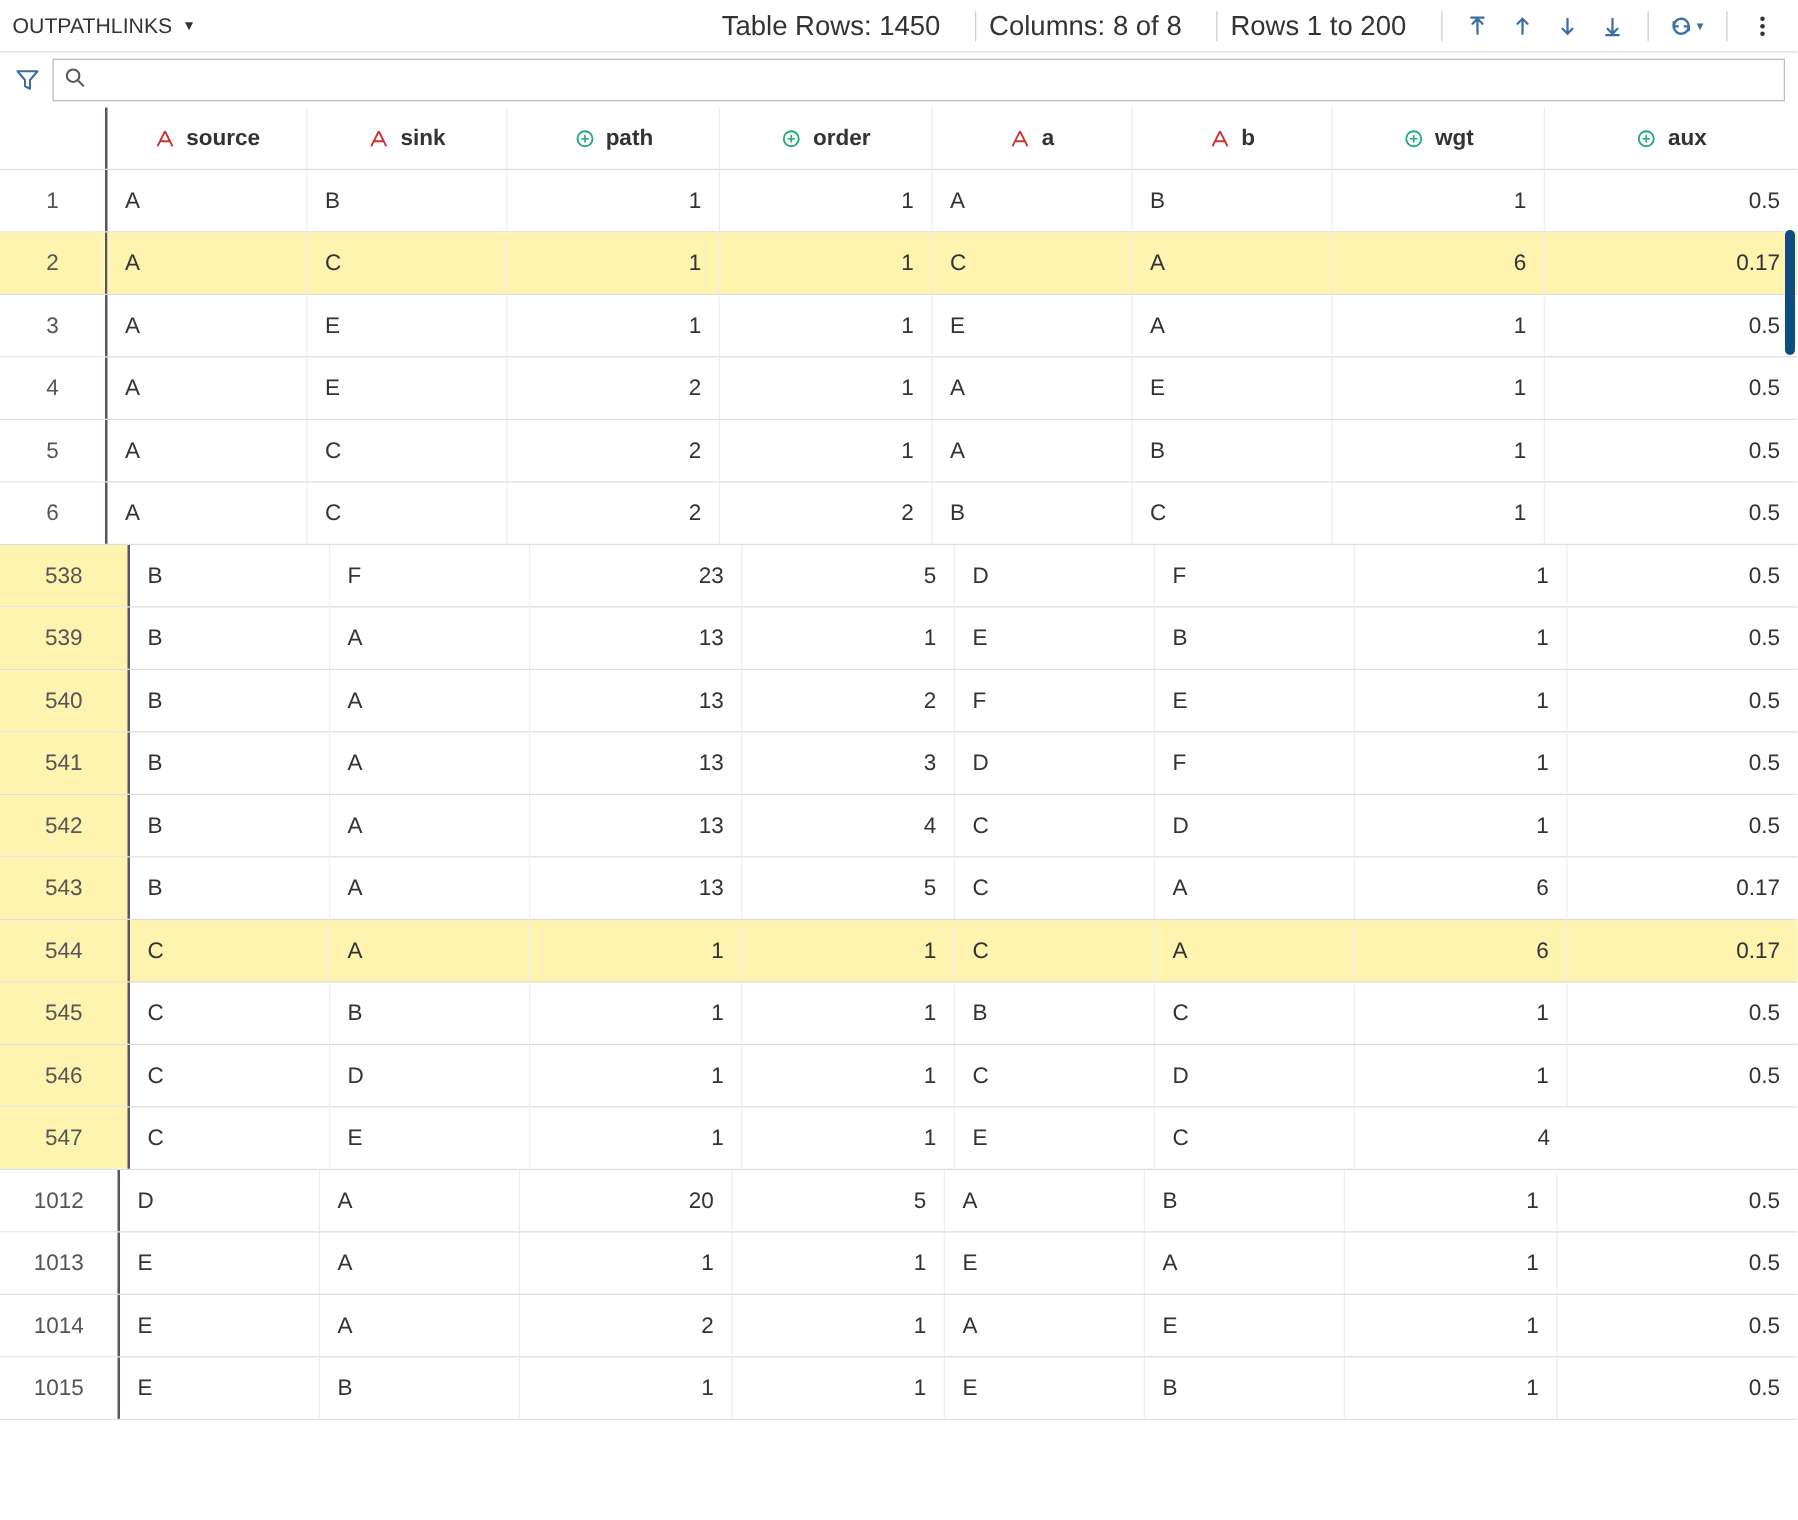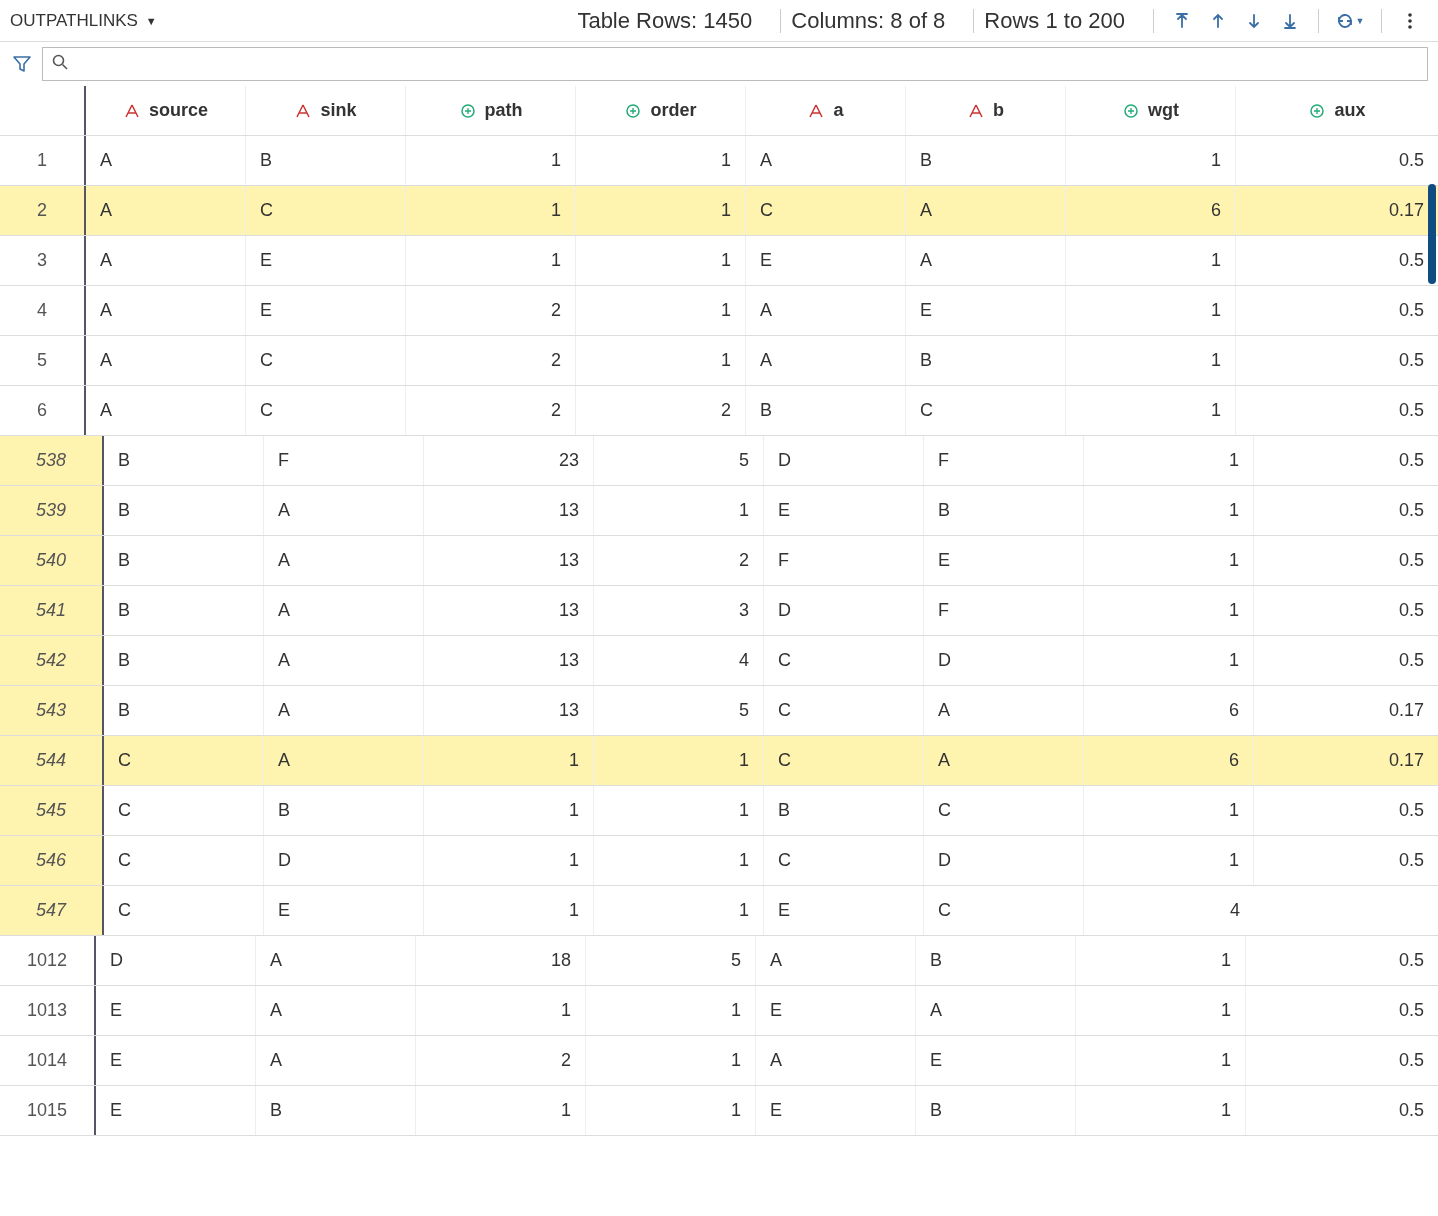--- a/index.html
+++ b/index.html
@@ -117,21 +117,21 @@
     width:18px; height:18px; display:flex; align-items:center; justify-content:center;
   }
   .section-a .rownum-cell,
   .section-c .rownum-cell { width:86px; }
   .section-b .rownum-cell,
   .highlight-row { background:#fff3b0 !important; }
   .highlight-row .cell { background:#fff3b0; }
   .highlight-row .rownum-cell { background:#fff3b0; }
 
   
-  .section-b .rownum-cell { width:104px; flex:0 0 104px;font-style:italic; }
+  .section-b .rownum-cell { width:104px; flex:0 0 104px; }
   .section-c .rownum-cell { width:96px; flex:0 0 96px; }
 
   .scroll-indicator {
     position:absolute;
     right:2px;
     width:8px;
     background:#0f4c81;
     border-radius:4px;
   }
   .grid-wrap { position:relative; }
@@ -455,21 +455,21 @@
           <div class="cell col-path">1</div>
           <div class="cell col-order">1</div>
           <div class="cell col-a">E</div>
           <div class="cell col-b">C</div>
           <div class="cell col-wgt">4</div>
         </div>
         <div class="data-row section-c">
           <div class="rownum-cell">1012</div>
           <div class="cell col-source">D</div>
           <div class="cell col-sink">A</div>
-          <div class="cell col-path">18</div>
+          <div class="cell col-path">20</div>
           <div class="cell col-order">5</div>
           <div class="cell col-a">A</div>
           <div class="cell col-b">B</div>
           <div class="cell col-wgt">1</div>
           <div class="cell col-aux">0.5</div>
         </div>
         <div class="data-row section-c">
           <div class="rownum-cell">1013</div>
           <div class="cell col-source">E</div>
           <div class="cell col-sink">A</div>

